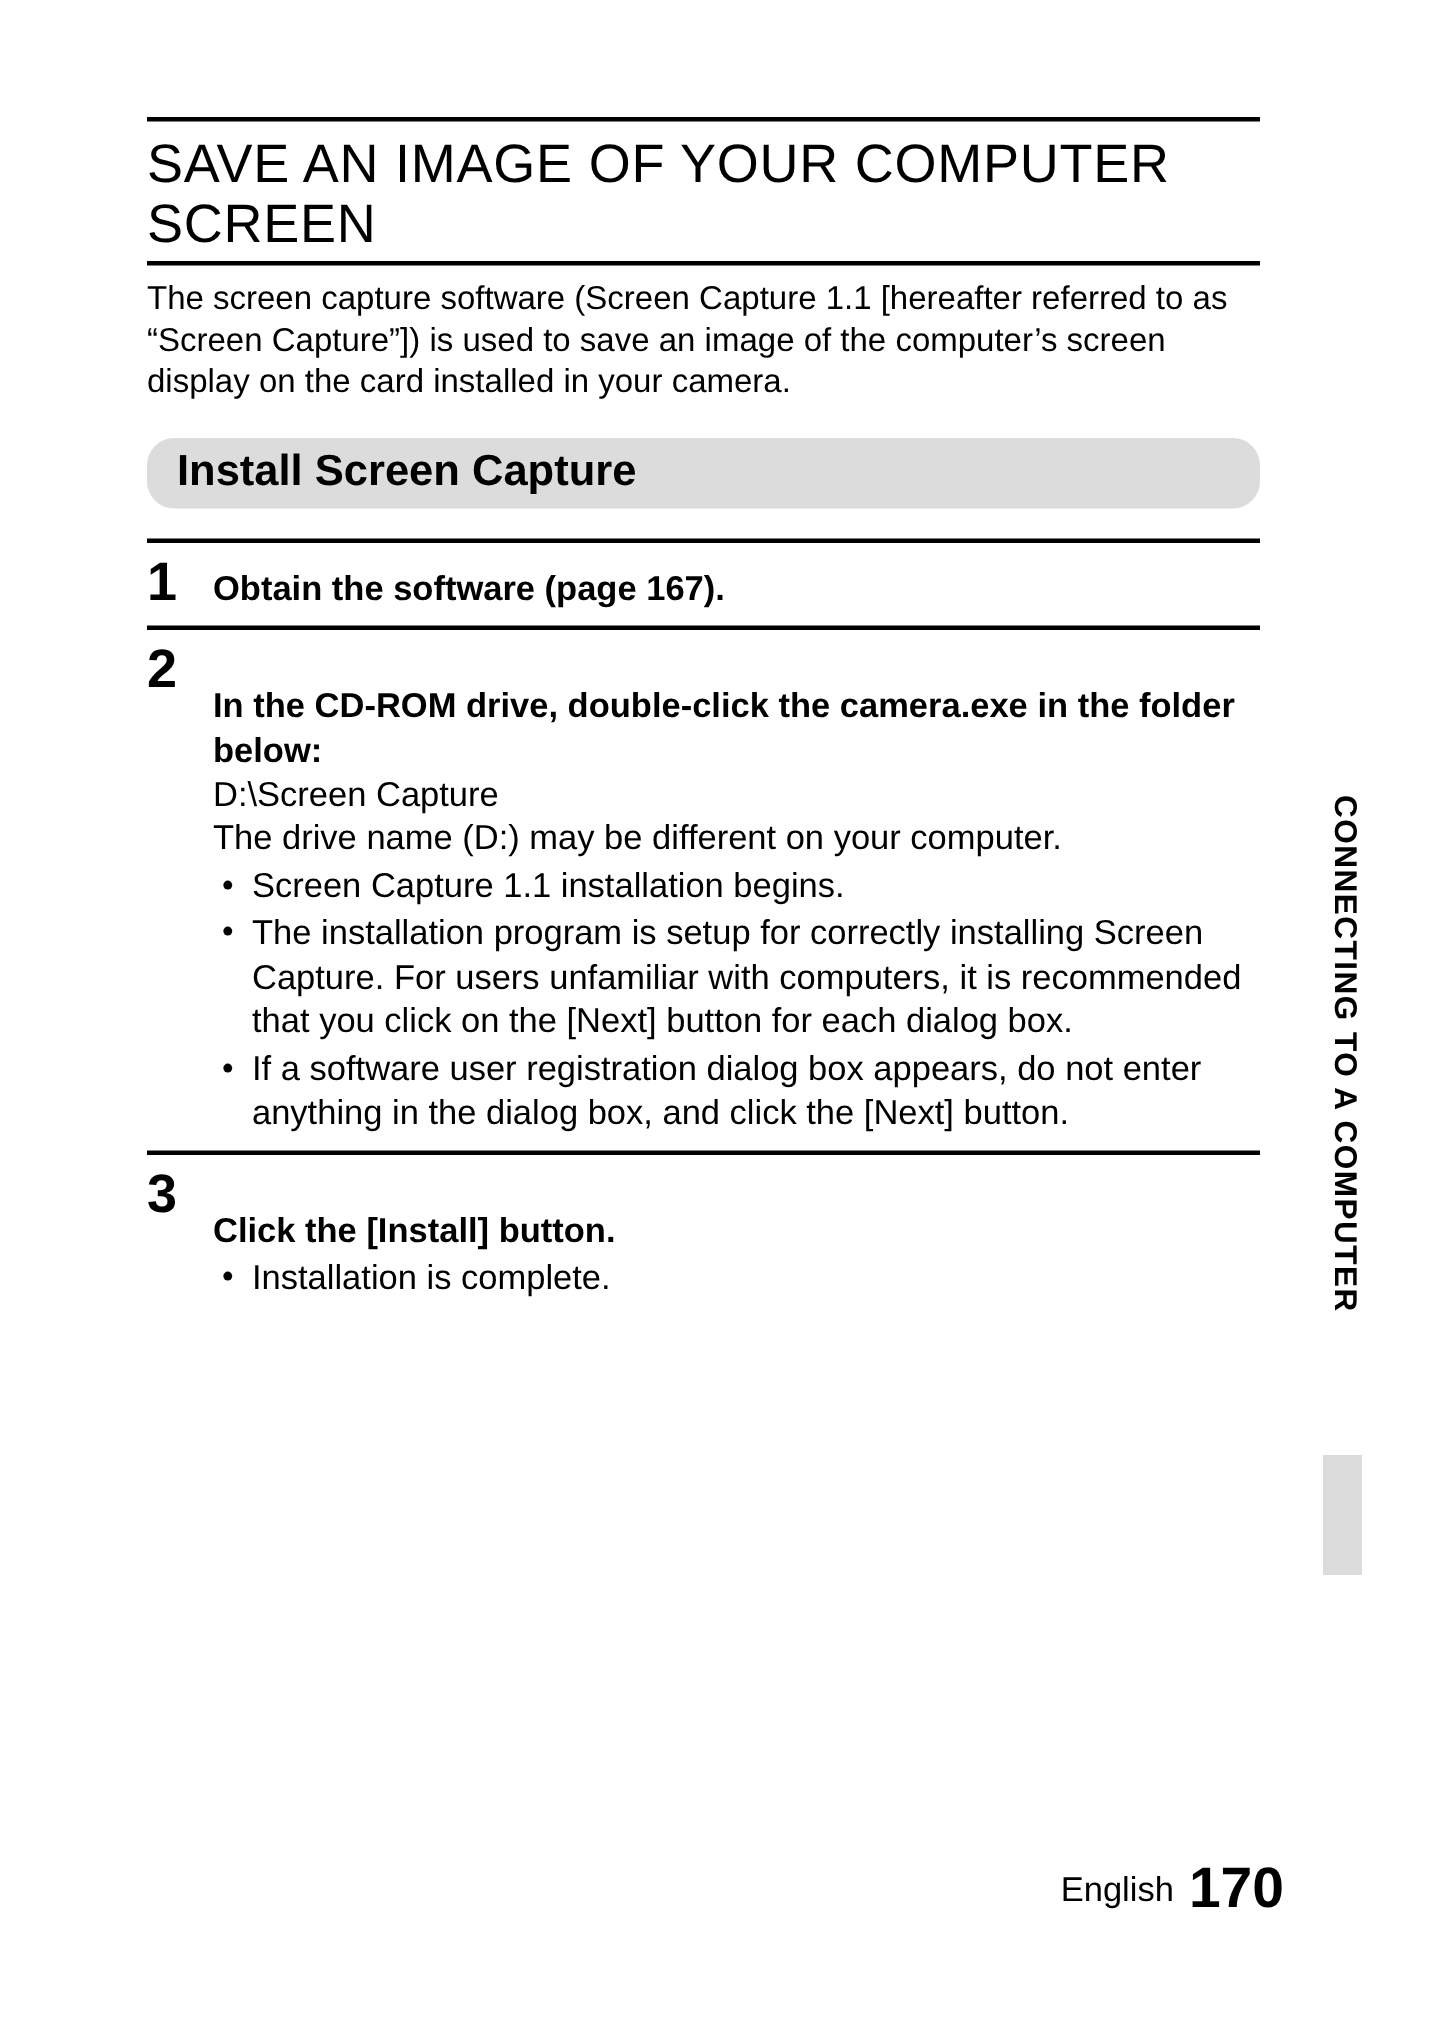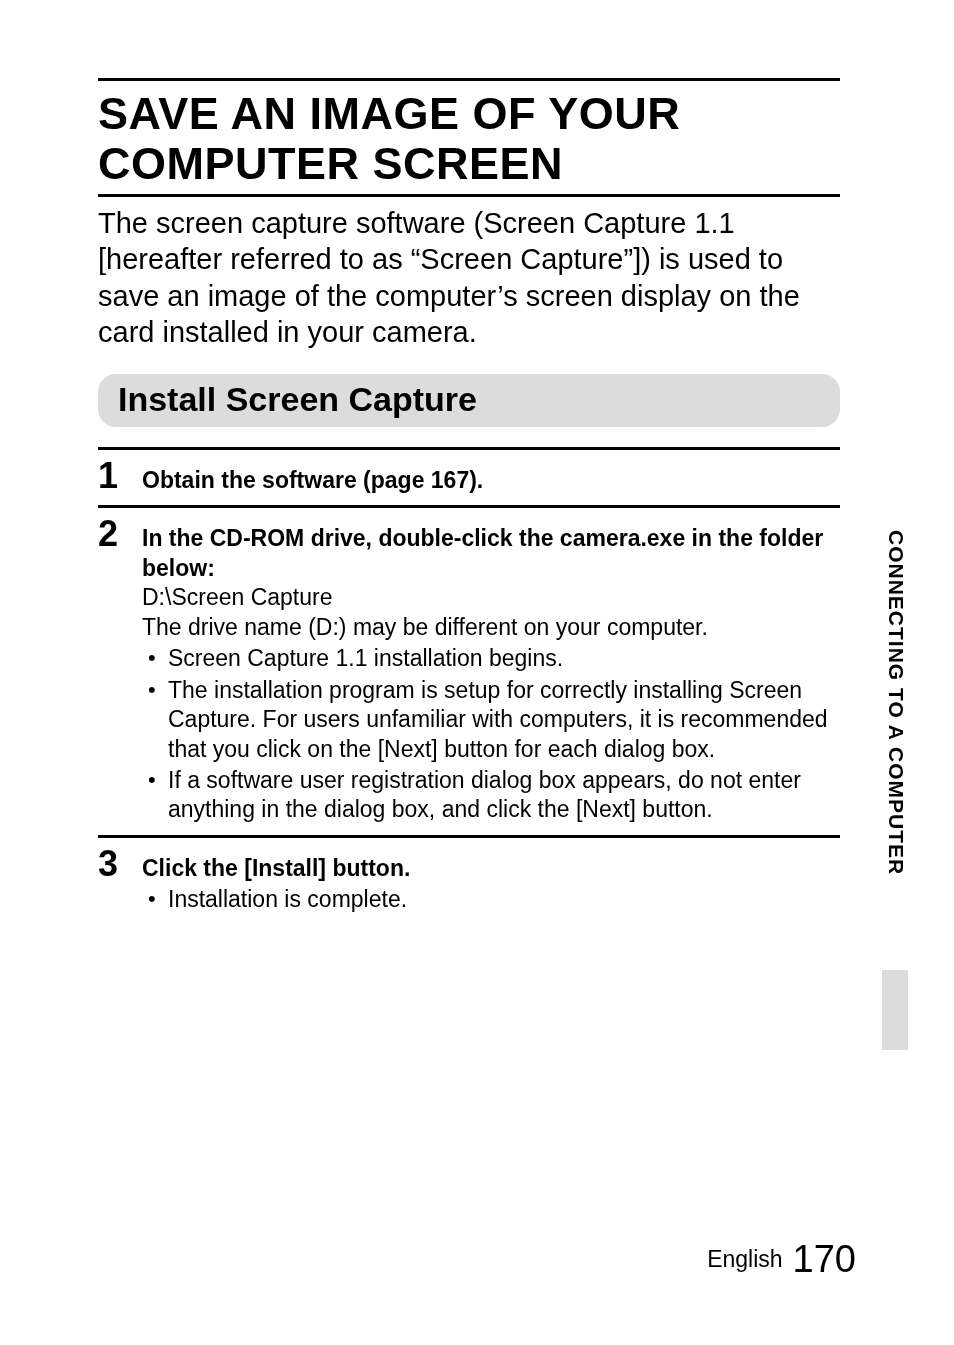--- a/index.html
+++ b/index.html
@@ -10,41 +10,41 @@
     position: absolute;
     left: 98px;
     top: 78px;
     width: 742px;
   }
 
   .rule-top { border-top: 3px solid #000; margin-bottom: 6px; }
   .rule-thick { border-top: 3px solid #000; }
 
   h1.title {
-    font-size: 45px;
-    font-weight: 700;
+    font-size: 36px;
+    font-weight: 400;
     letter-spacing: 0.5px;
     line-height: 1.1;
     padding: 2px 0 6px 0;
   }
 
   .intro {
-    font-size: 29px;
+    font-size: 22px;
     line-height: 1.25;
     margin-top: 8px;
   }
 
   .section-band {
     margin-top: 24px;
     background: #dcdcdc;
     border-radius: 18px;
     padding: 6px 20px 8px 20px;
   }
   .section-band .label {
-    font-size: 34px;
+    font-size: 29px;
     font-weight: 800;
   }
 
   .steps { margin-top: 20px; }
 
   .step-sep { border-top: 3px solid #000; margin: 10px 0 4px 0; }
 
   .step {
     display: flex;
     align-items: flex-start;
@@ -59,20 +59,21 @@
     text-align: left;
   }
   .step-body {
     flex: 1;
     font-size: 23px;
     line-height: 1.28;
     padding-top: 8px;
   }
   .step-body .head {
     font-weight: 800;
+    margin-top: 20px;
   }
   .step-body .plain { font-weight: 400; }
 
   ul.bullets {
     list-style: none;
     margin-top: 2px;
   }
   ul.bullets > li {
     position: relative;
     padding-left: 26px;
@@ -112,21 +113,21 @@
     position: absolute;
     right: 98px;
     bottom: 64px;
     font-size: 23px;
     display: flex;
     align-items: center;
     gap: 10px;
   }
   .footer .pnum {
     font-size: 38px;
-    font-weight: 400;
+    font-weight: 700;
   }
 </style>
 </head>
 <body>
 
 <div class="page">
 
   <div class="rule-top"></div>
 
   <h1 class="title">SAVE AN IMAGE OF YOUR COMPUTER SCREEN</h1>

